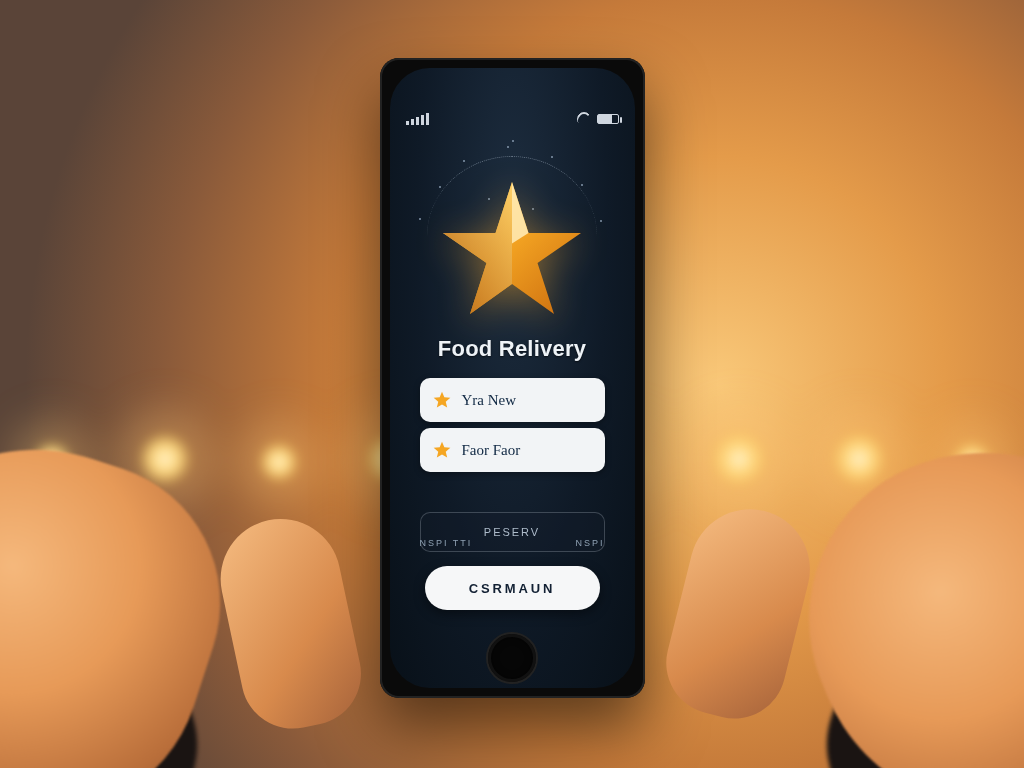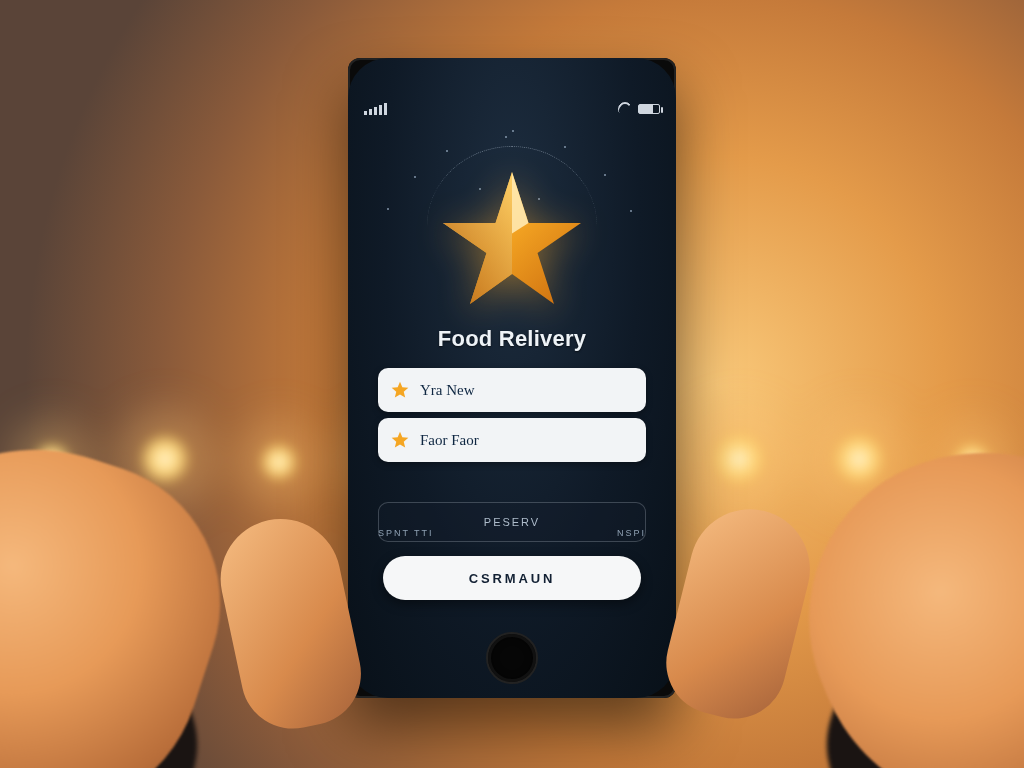--- a/index.html
+++ b/index.html
@@ -19,23 +19,24 @@
   .bokeh .dot {
     width: 58px; height: 58px; border-radius: 50%;
     background: radial-gradient(circle, #fff3cf 0%, #ffd77a 35%, rgba(255,180,70,0.15) 70%, transparent 80%);
     box-shadow: 0 0 40px 18px rgba(255,200,120,0.35);
   }
   .bokeh .dot.sm { width: 44px; height: 44px; margin-top: 10px; }
 
   
   .phone {
     position: relative;
-    width: 328px; height: 640px;
+    width: 265px; height: 640px;
     background: #0a0a0a;
-    border-radius: 12px;
+    border-radius: 19px;
+    padding: 10px;
     box-shadow: 0 30px 60px rgba(0,0,0,0.55), inset 0 0 0 2px #222;
     transform: translateY(-6px);
   }
   .phone-inner {
     width: 100%; height: 100%;
     background: radial-gradient(ellipse at 50% 25%, #1d2d3f 0%, #0f1a27 55%, #081018 100%);
     border-radius: 40px;
     position: relative;
     overflow: hidden;
   }
@@ -208,21 +209,21 @@
           </svg>
           <span class="lbl">Faor Faor</span>
         </div>
       </div>
 
       <div class="ghost">
         <span>PESERV</span>
       </div>
 
       <div class="caps">
-        <span>SPNT TTI</span>
+        <span>NSPI TTI</span>
         <span>NSPI</span>
       </div>
 
       <div class="primary">
         <span>CSRMAUN</span>
       </div>
 
     </div>
     <div class="home-btn"></div>
   </div>

